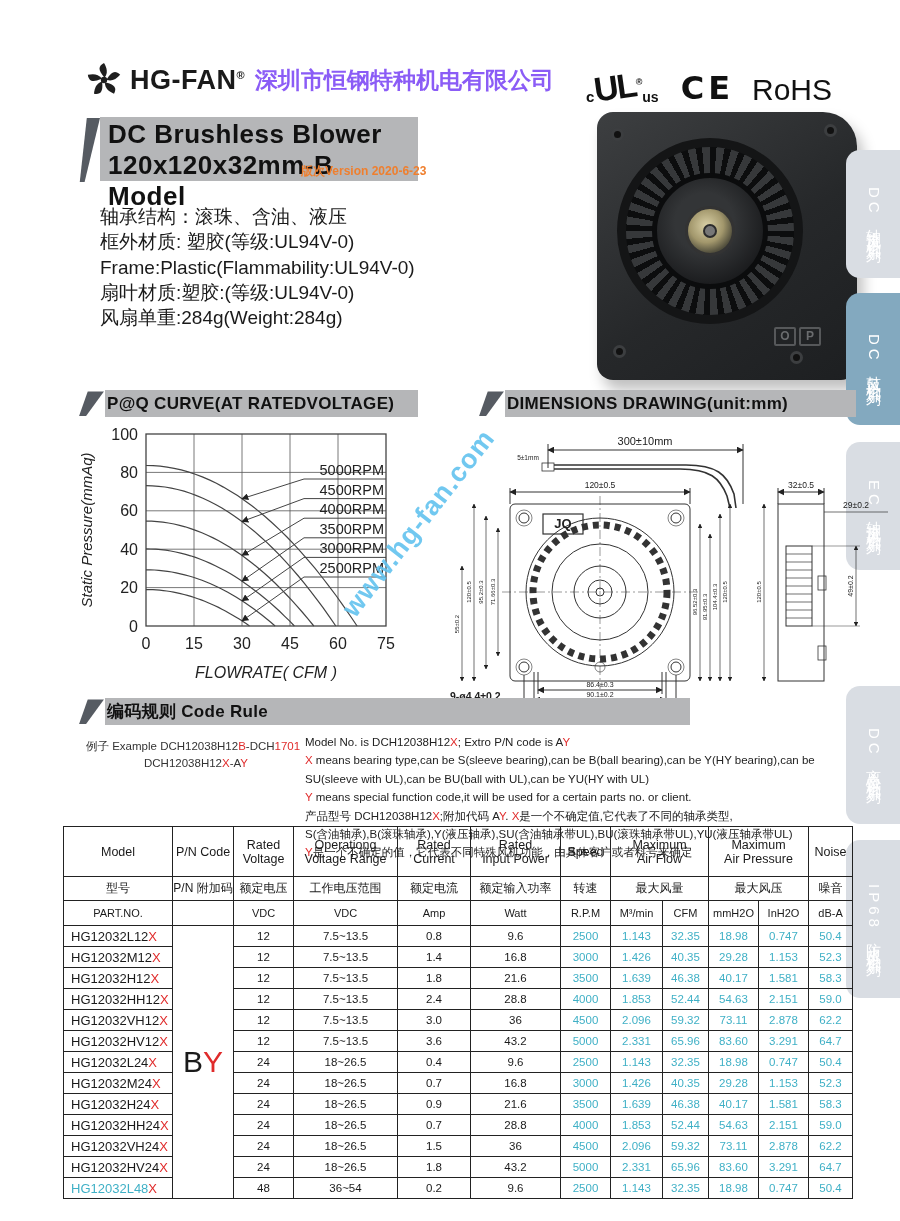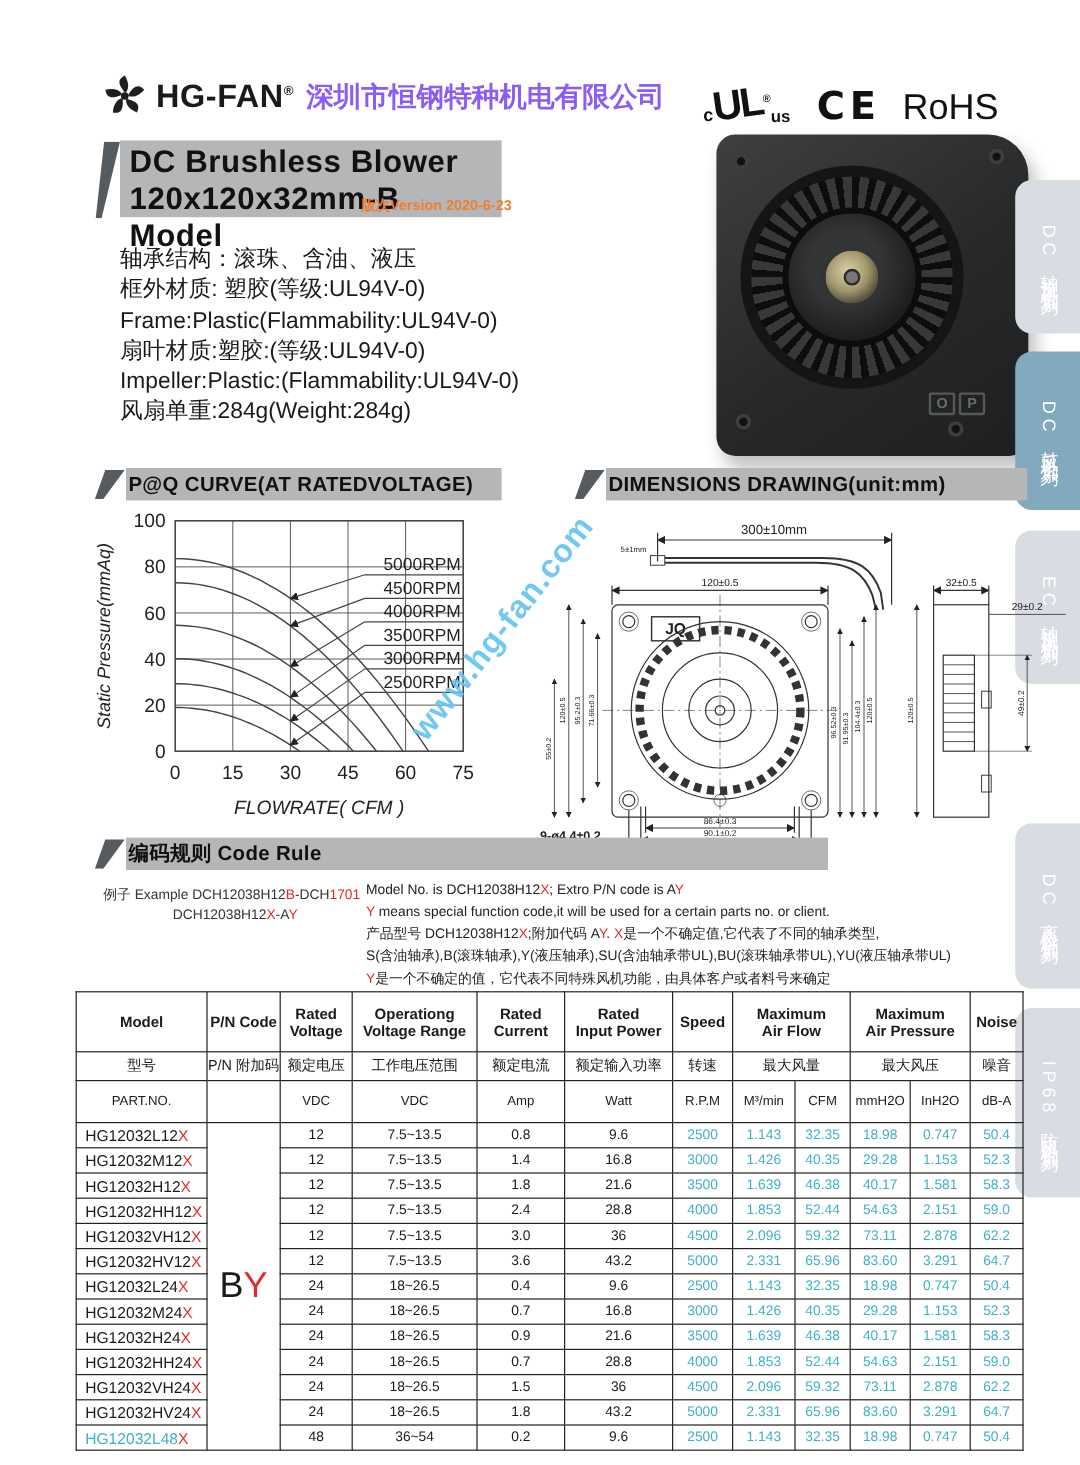--- a/index.html
+++ b/index.html
@@ -58,23 +58,23 @@
   .watermark { position:absolute; left:336px; top:604px; font-size:27px; font-weight:bold; color:rgba(98,194,238,.9); transform:rotate(-52deg); transform-origin:0 0; white-space:nowrap; letter-spacing:1px; }
 
   
   .code-ex { position:absolute; left:86px; top:738px; width:218px; font-size:11.5px; color:#333; line-height:17px; }
   .code-ex .l2 { padding-left:58px; }
   .code-lines { position:absolute; left:305px; top:733px; width:560px; font-size:11.5px; color:#222; line-height:18.4px; }
 
   
   .spec-table { position:absolute; left:63px; top:826px; border-collapse:collapse; table-layout:fixed; }
   .spec-table th, .spec-table td { border:1px solid #222; text-align:center; white-space:nowrap; overflow:hidden; color:#1a1a1a; }
-  .spec-table th { font-size:12.5px; font-weight:bold; }
+  .spec-table th { font-size:12.5px; font-weight:normal; }
   .spec-table .cn th { font-size:12px; height:24px; font-weight:normal; }
-  .spec-table .un th { font-size:11px; height:35px; font-weight:normal; }
+  .spec-table .un th { font-size:11px; height:25px; font-weight:normal; }
   .spec-table .en th { height:50px; }
   .spec-table td { font-size:11.5px; height:21px; }
   .spec-table td.model { text-align:left; padding-left:7px; font-size:13px; }
   .spec-table td.pn-cell { font-size:30px; font-weight:500; vertical-align:middle; }
 </style>
 </head>
 <body>
 
 <div class="page">
 
@@ -111,21 +111,20 @@
     <div>DC Brushless Blower</div>
     <div>120x120x32mm-B Model</div>
   </div>
   <div class="version">版次Version 2020-6-23</div>
 
   <div class="specs">
     <div>轴承结构：滚珠、含油、液压</div>
     <div>框外材质: 塑胶(等级:UL94V-0)</div>
     <div>Frame:Plastic(Flammability:UL94V-0)</div>
     <div>扇叶材质:塑胶:(等级:UL94V-0)</div>
-    <div>Impeller:Plastic:(Flammability:UL94V-0)</div>
     <div>风扇单重:284g(Weight:284g)</div>
   </div>
 
   <div class="photo">
     <div class="body"></div>
     <div class="screw" style="left:14px;top:16px;"></div>
     <div class="screw" style="right:20px;top:12px;"></div>
     <div class="screw" style="left:16px;bottom:22px;"></div>
     <div class="screw" style="right:54px;bottom:16px;"></div>
     <div class="impeller"></div>
@@ -321,20 +320,22 @@
   <div class="sec-head" style="left:78px;top:698px;width:612px;">
     <div class="sec-tri"></div>
     <div class="sec-bar">编码规则 Code Rule</div>
   </div>
   <div class="code-ex">
     <div class="l1"><span>例子  Example DCH12038H12</span><span class="red">B</span><span>-DCH</span><span class="red">1701</span></div>
     <div class="l2"><span>DCH12038H12</span><span class="red">X</span><span>-A</span><span class="red">Y</span></div>
   </div>
   <div class="code-lines" id="code-lines">
       <div><span>Model No. is DCH12038H12</span><span class="red">X</span><span>; Extro P/N code  is A</span><span class="red">Y</span></div>
+      <div><span class="red">X</span><span> means bearing type,can be S(sleeve bearing),can be B(ball bearing),can be Y(HY bearing),can be</span></div>
+      <div><span>SU(sleeve with UL),can be BU(ball with UL),can be YU(HY with UL)</span></div>
       <div><span class="red">Y</span><span> means special function code,it will be used for a certain parts no. or client.</span></div>
       <div><span>产品型号 DCH12038H12</span><span class="red">X</span><span>;附加代码 A</span><span class="red">Y</span><span>. </span><span class="red">X</span><span>是一个不确定值,它代表了不同的轴承类型,</span></div>
       <div><span>S(含油轴承),B(滚珠轴承),Y(液压轴承),SU(含油轴承带UL),BU(滚珠轴承带UL),YU(液压轴承带UL)</span></div>
       <div><span class="red">Y</span><span>是一个不确定的值，它代表不同特殊风机功能，由具体客户或者料号来确定</span></div>
     </div>
 
   <table class="spec-table">
     <colgroup>
       <col style="width:109px">
         <col style="width:61px">

